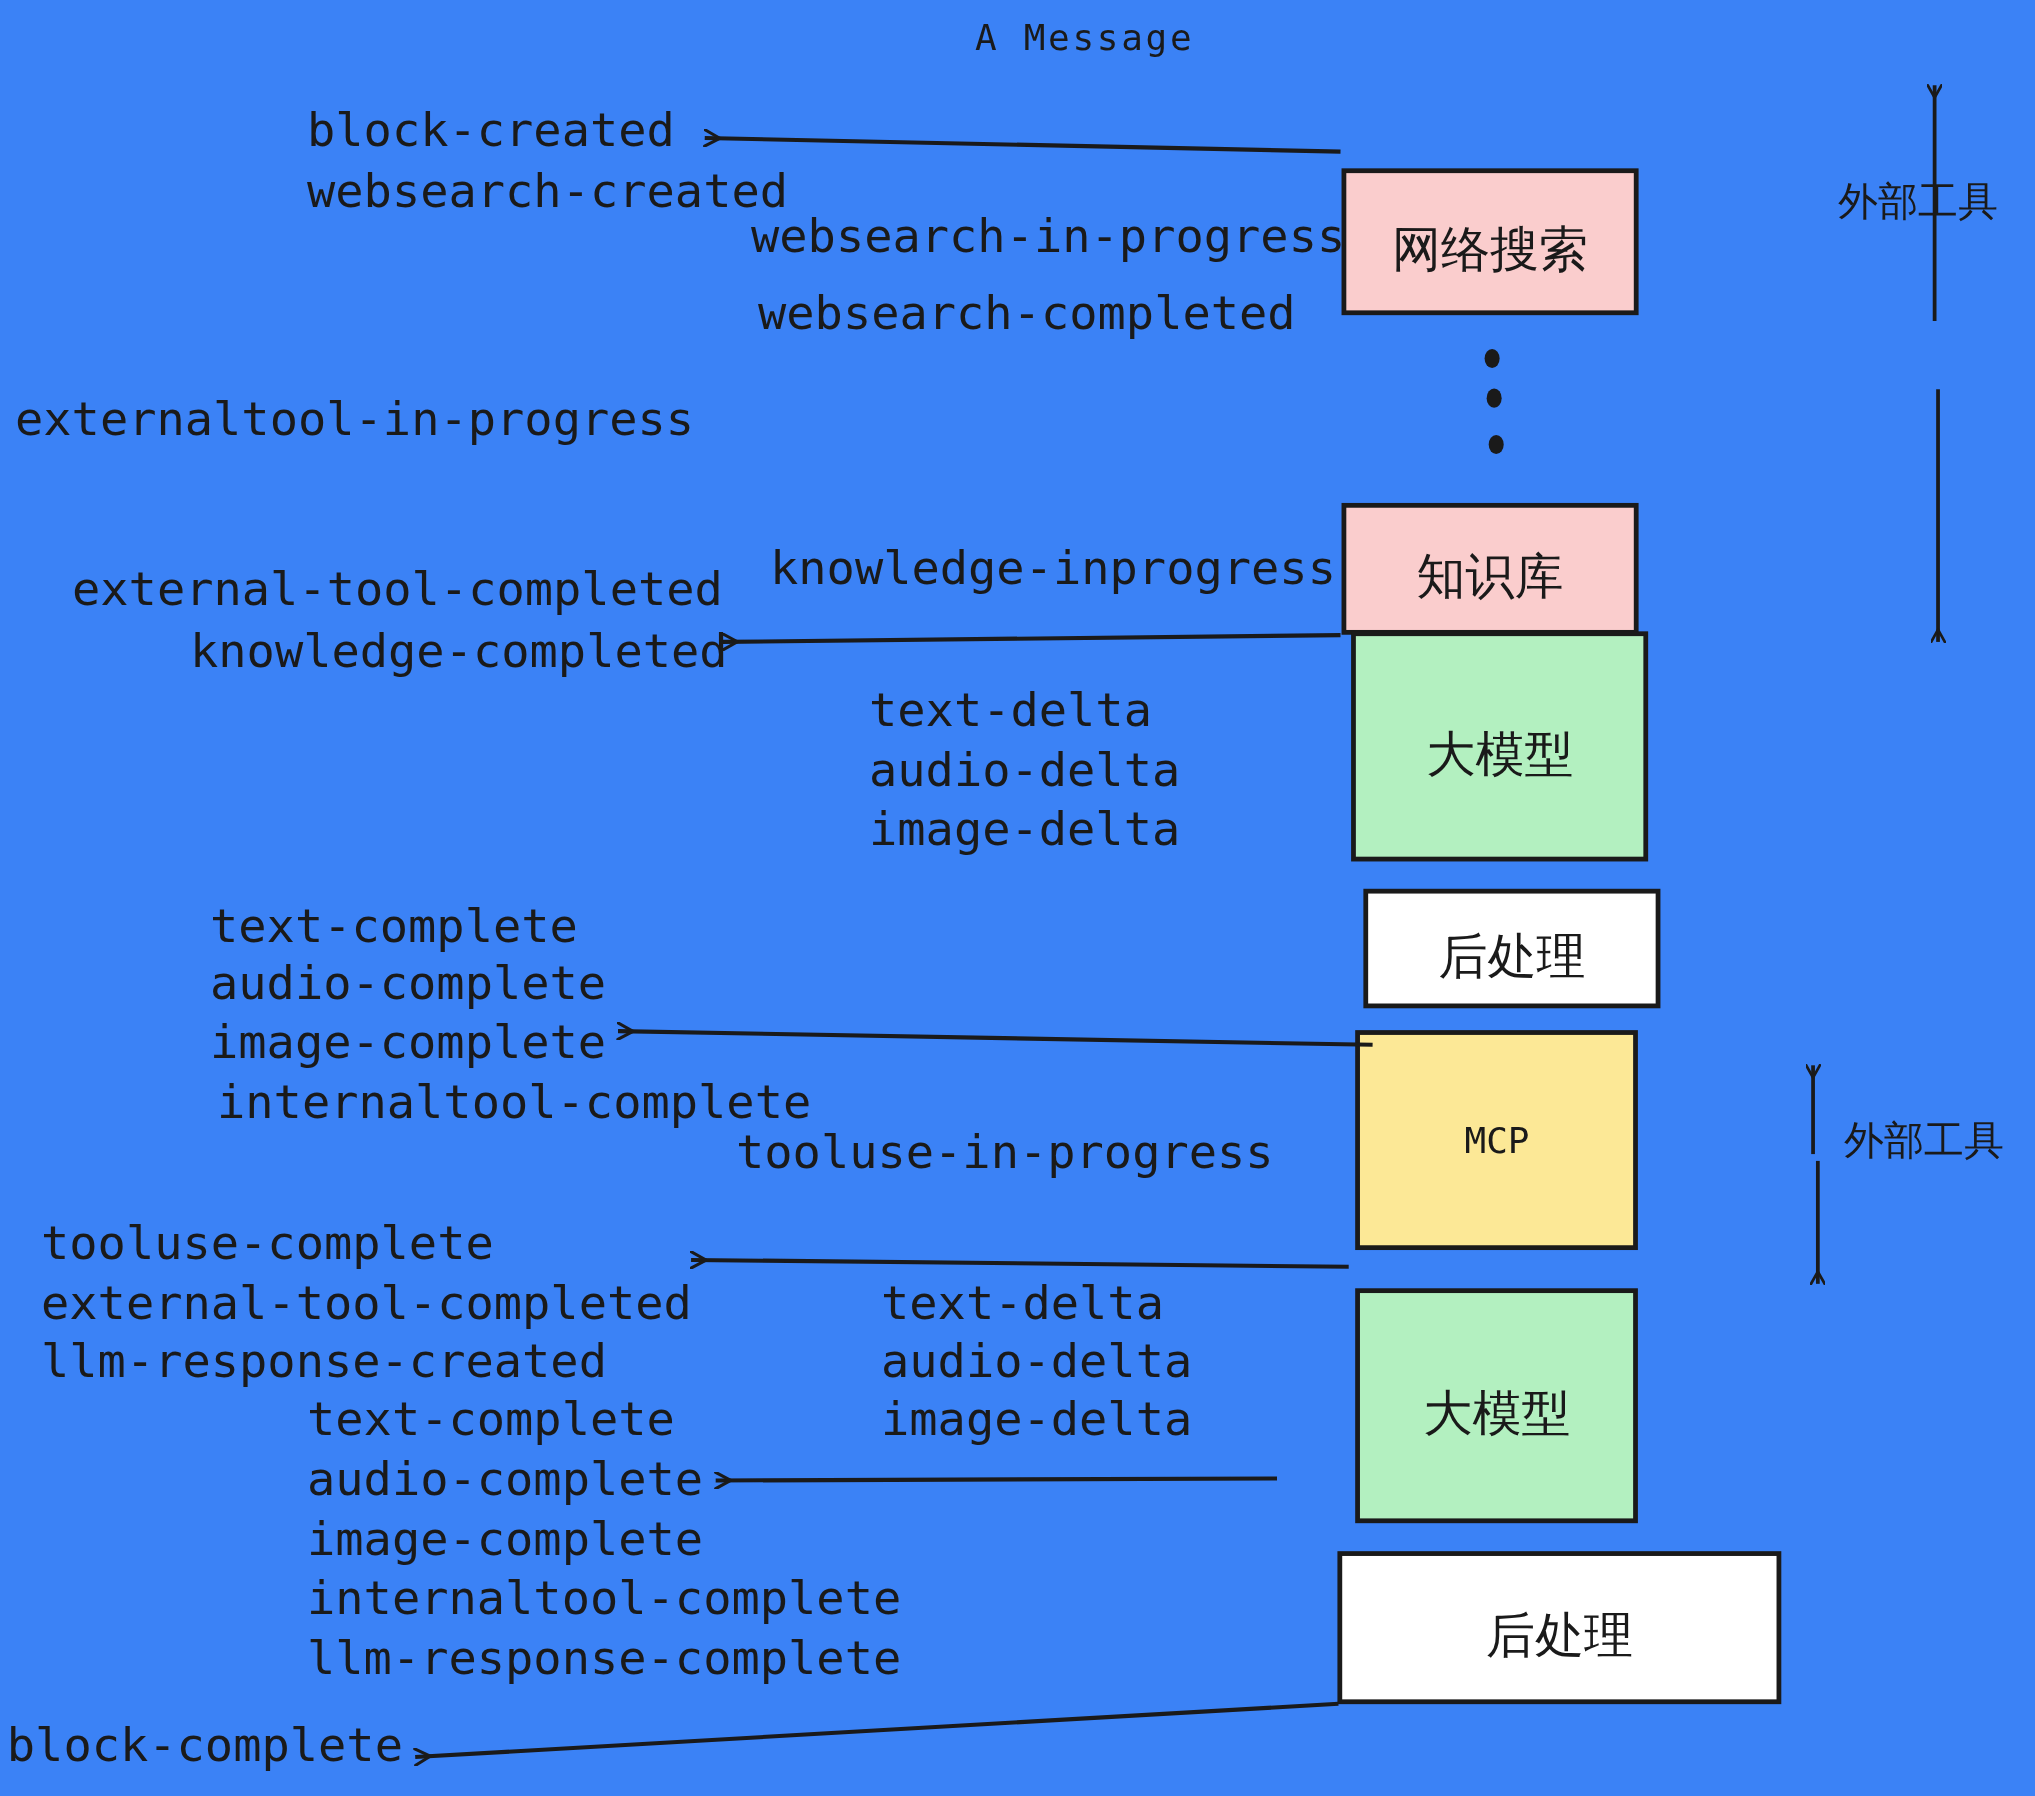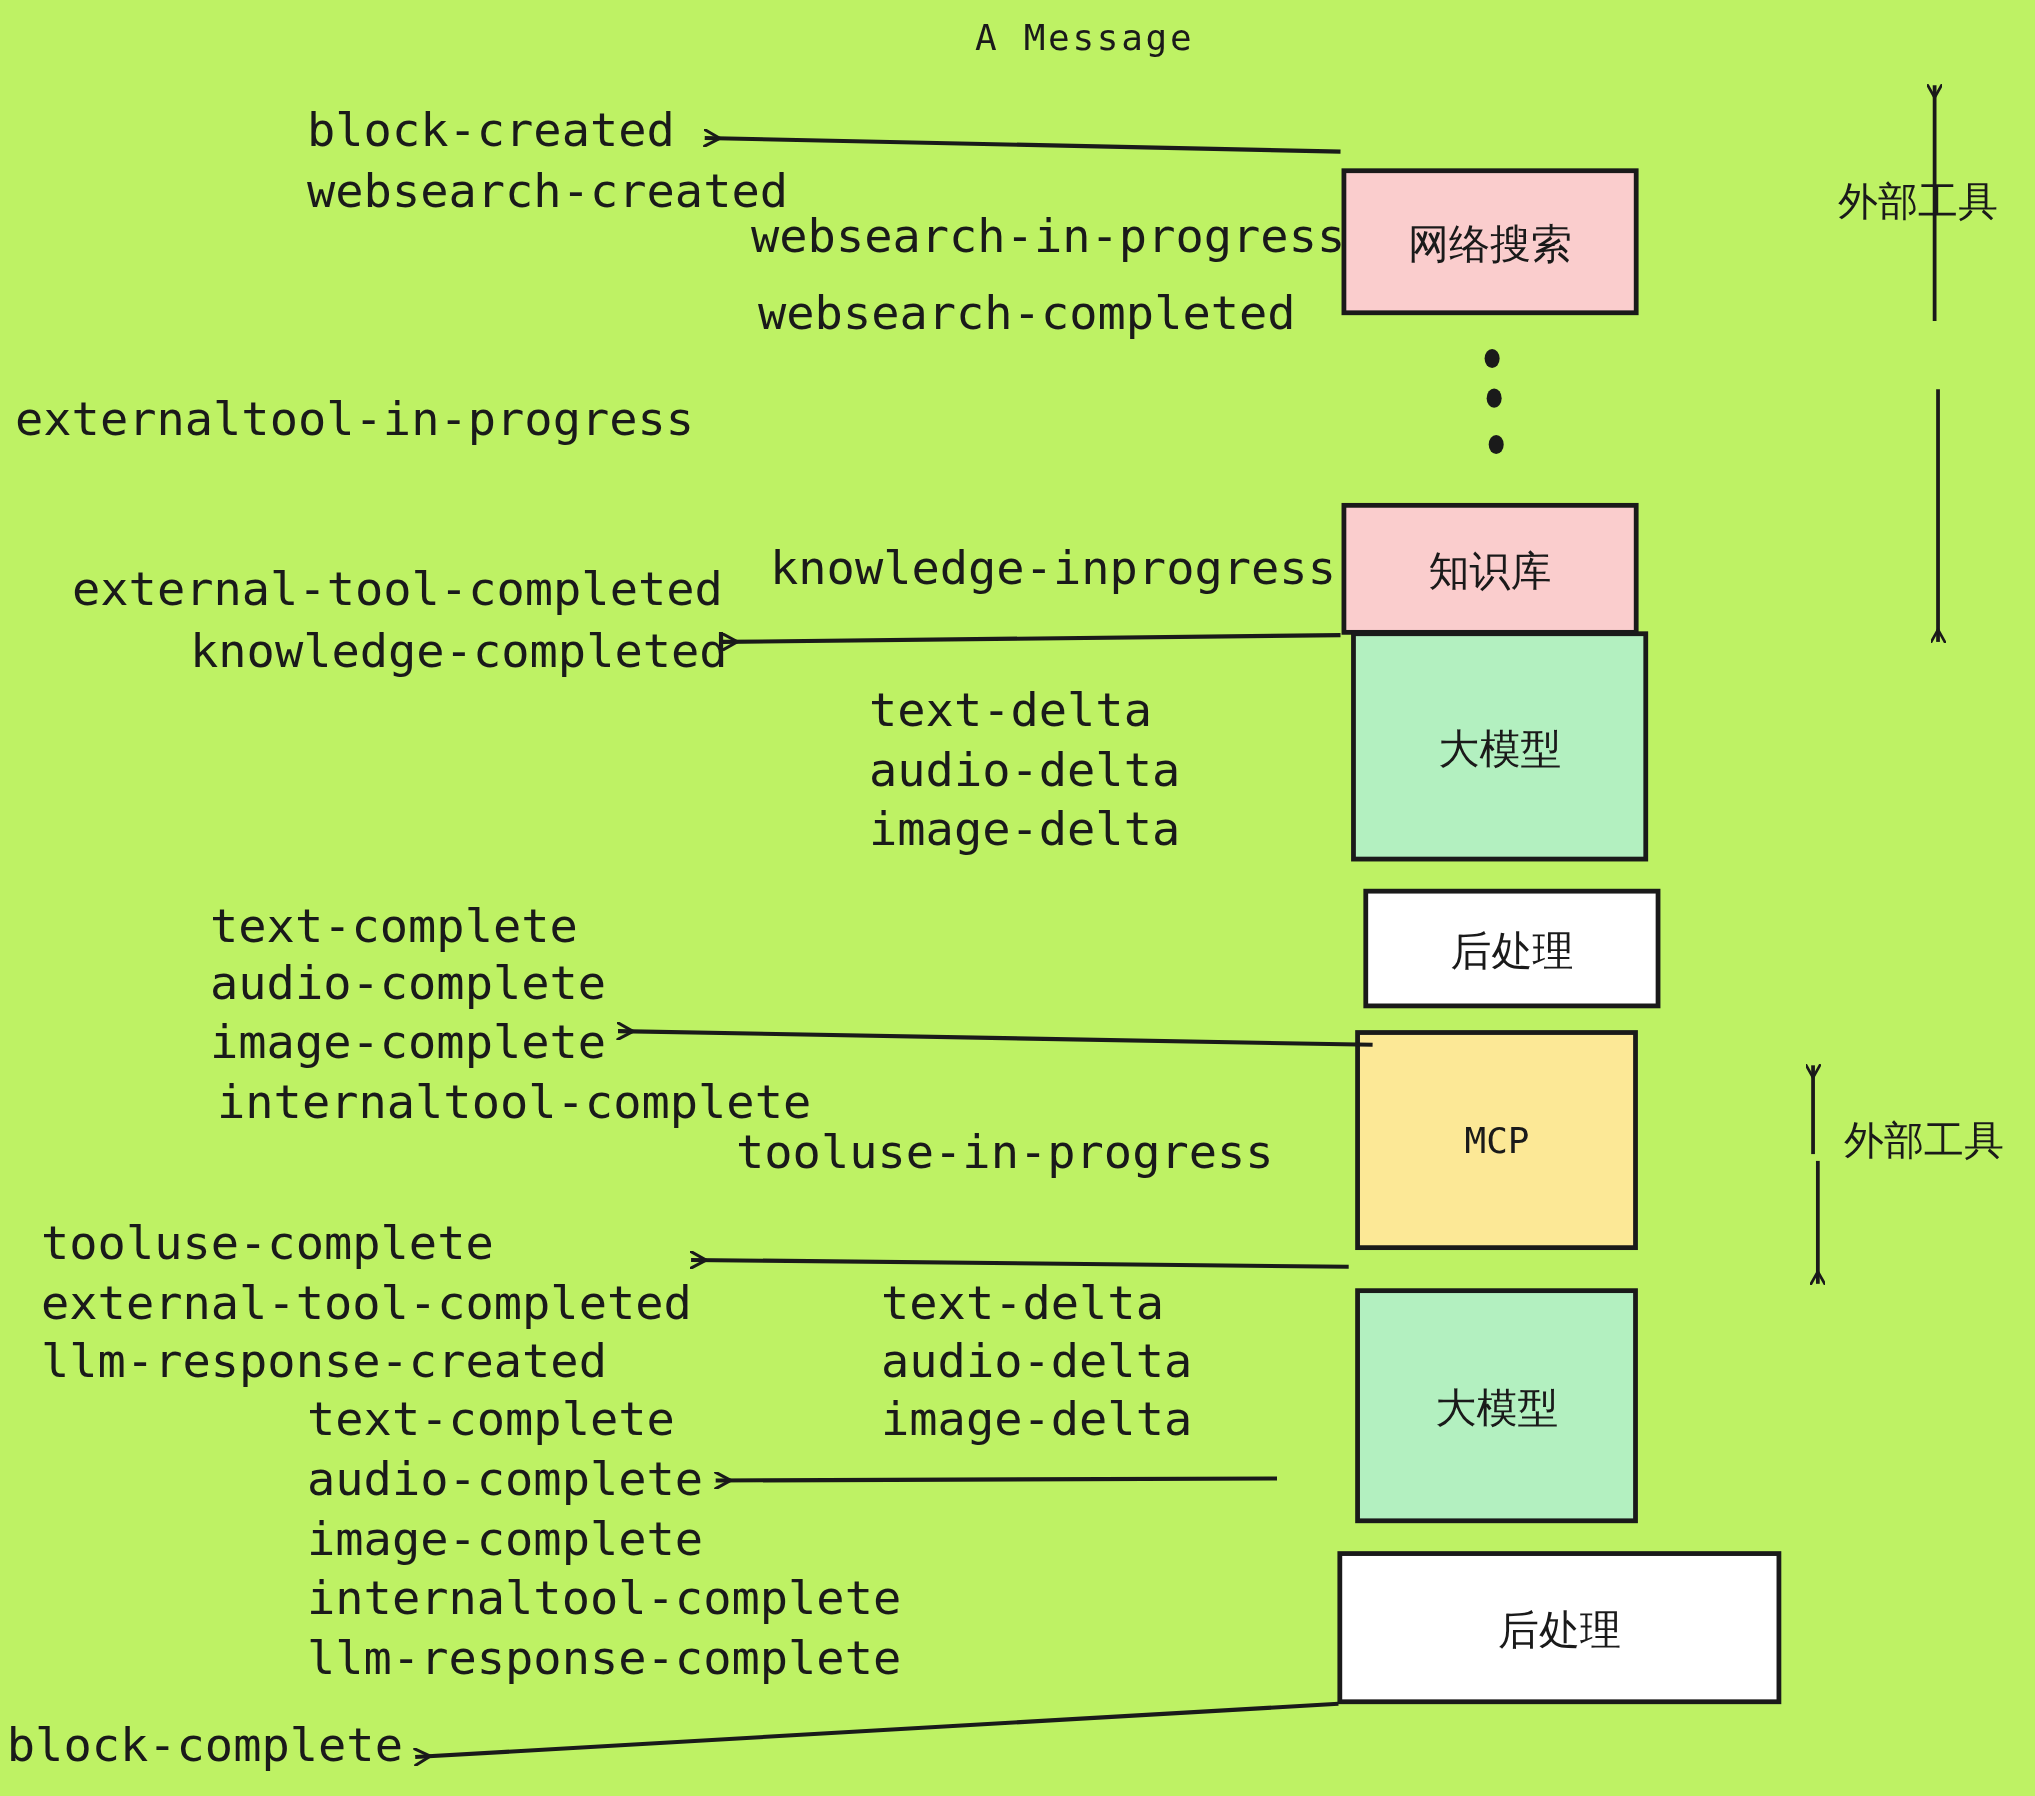--- a/index.html
+++ b/index.html
@@ -1,21 +1,21 @@
 <!DOCTYPE html>
 <html style="font-size:11px"><head>
 <meta charset="utf-8">
 <style>
   html,body{margin:0;padding:0;background:#ffffff;}
   body{
     width:2035px;height:1796px;
     font-family:"DejaVu Sans Mono","Liberation Mono",monospace;
     overflow:hidden;
   }
-  #stage{position:relative;width:2035px;height:1796px;background:#bef264;}
+  #stage{position:relative;width:2035px;height:1796px;background:#3b82f6;}
   svg#canvas{position:absolute;left:0;top:0;width:2035px;height:1796px;}
   .evt{
     position:absolute;
     font-family:"DejaVu Sans Mono","Liberation Mono",monospace;
     font-size:47px;
     color:#1a1a1a;
     white-space:nowrap;
     letter-spacing:0px;
     line-height:1;
   }
@@ -23,21 +23,21 @@
     position:absolute;
     font-family:"DejaVu Sans Mono","Liberation Mono",monospace;
     font-size:36px;
     color:#1a1a1a;
     white-space:nowrap;
     letter-spacing:2.7px;
   }
   .boxlabel{
     position:absolute;
     font-family:"DejaVu Sans","Liberation Sans",sans-serif;
-    font-size:41px;
+    font-size:49px;
     color:#1a1a1a;
     white-space:nowrap;
     text-align:center;
   }
   .boxlabel.mono{
     font-family:"DejaVu Sans Mono","Liberation Mono",monospace;
     font-size:36px;
   }
   .sidelabel{
     position:absolute;

